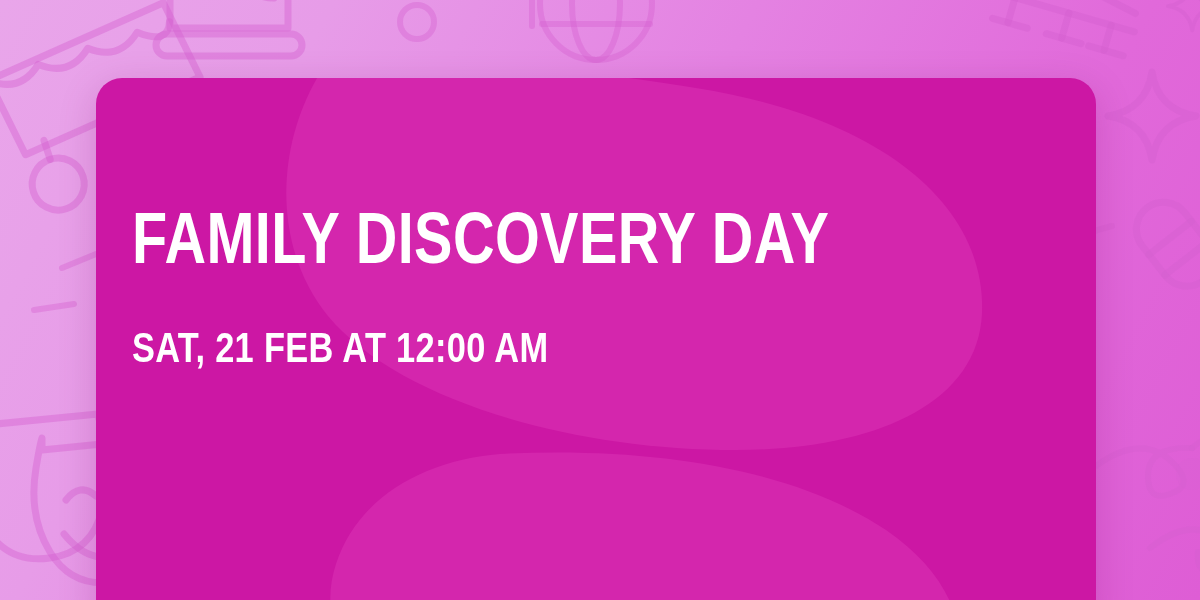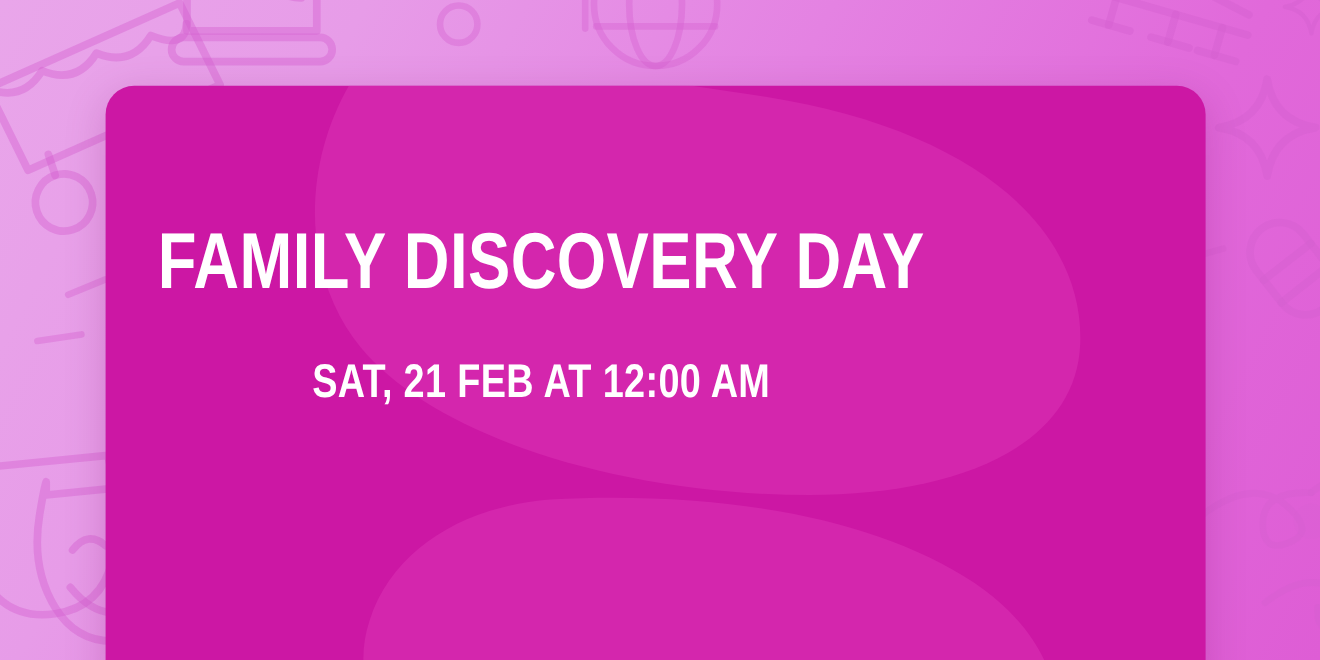--- a/index.html
+++ b/index.html
@@ -87,21 +87,20 @@
   }
   #card-watermark svg { display: block; width: 1000px; height: 560px; }
   .wm { fill: #d426ad; }
 
   
   #card-text {
     position: absolute;
     left: 36px;
     top: 125px;
     width: 900px;
-    text-align: center;
   }
 
   #event-title {
     margin: 0;
     color: #ffffff;
     font-family: "Liberation Sans Narrow", "Liberation Sans", sans-serif;
     font-size: 72px;
     line-height: 0.98;
     font-weight: 700;
     letter-spacing: 0.5px;

